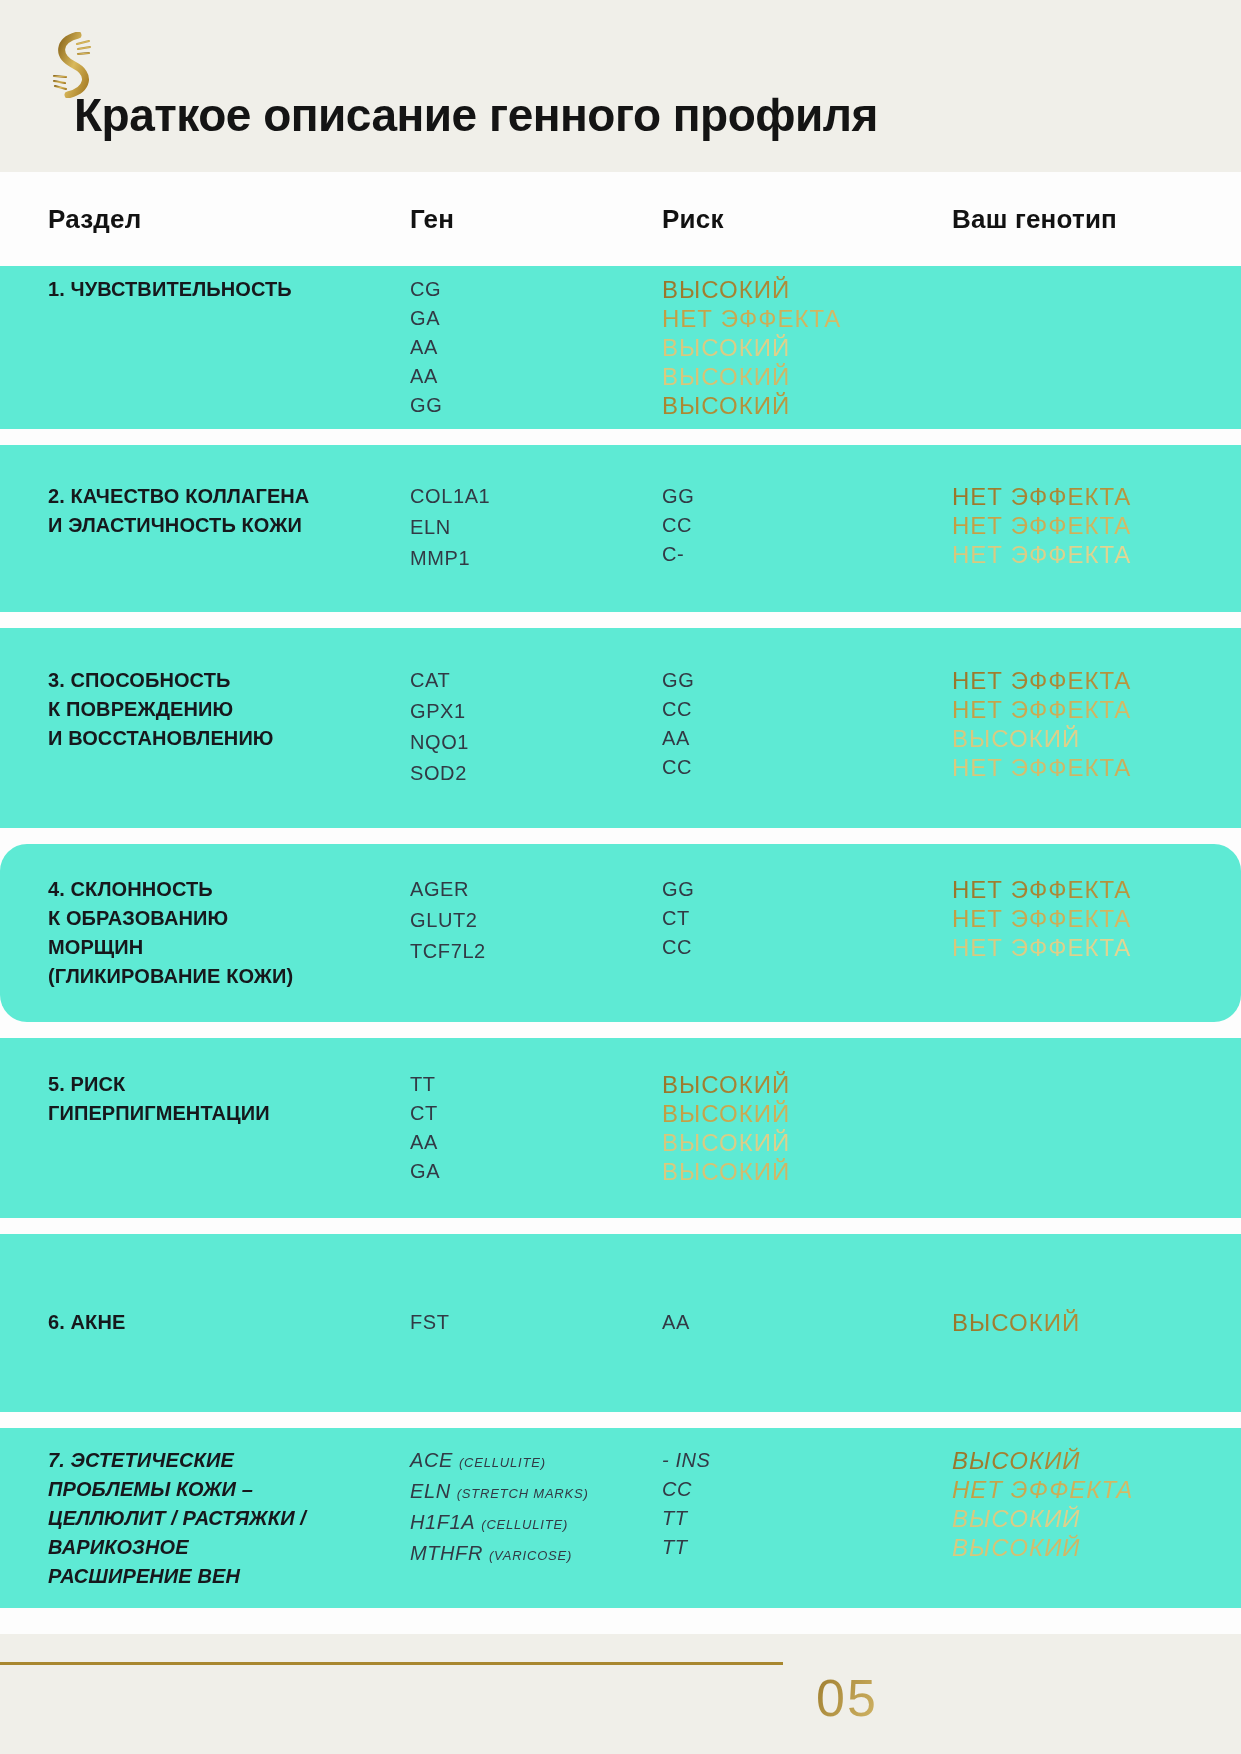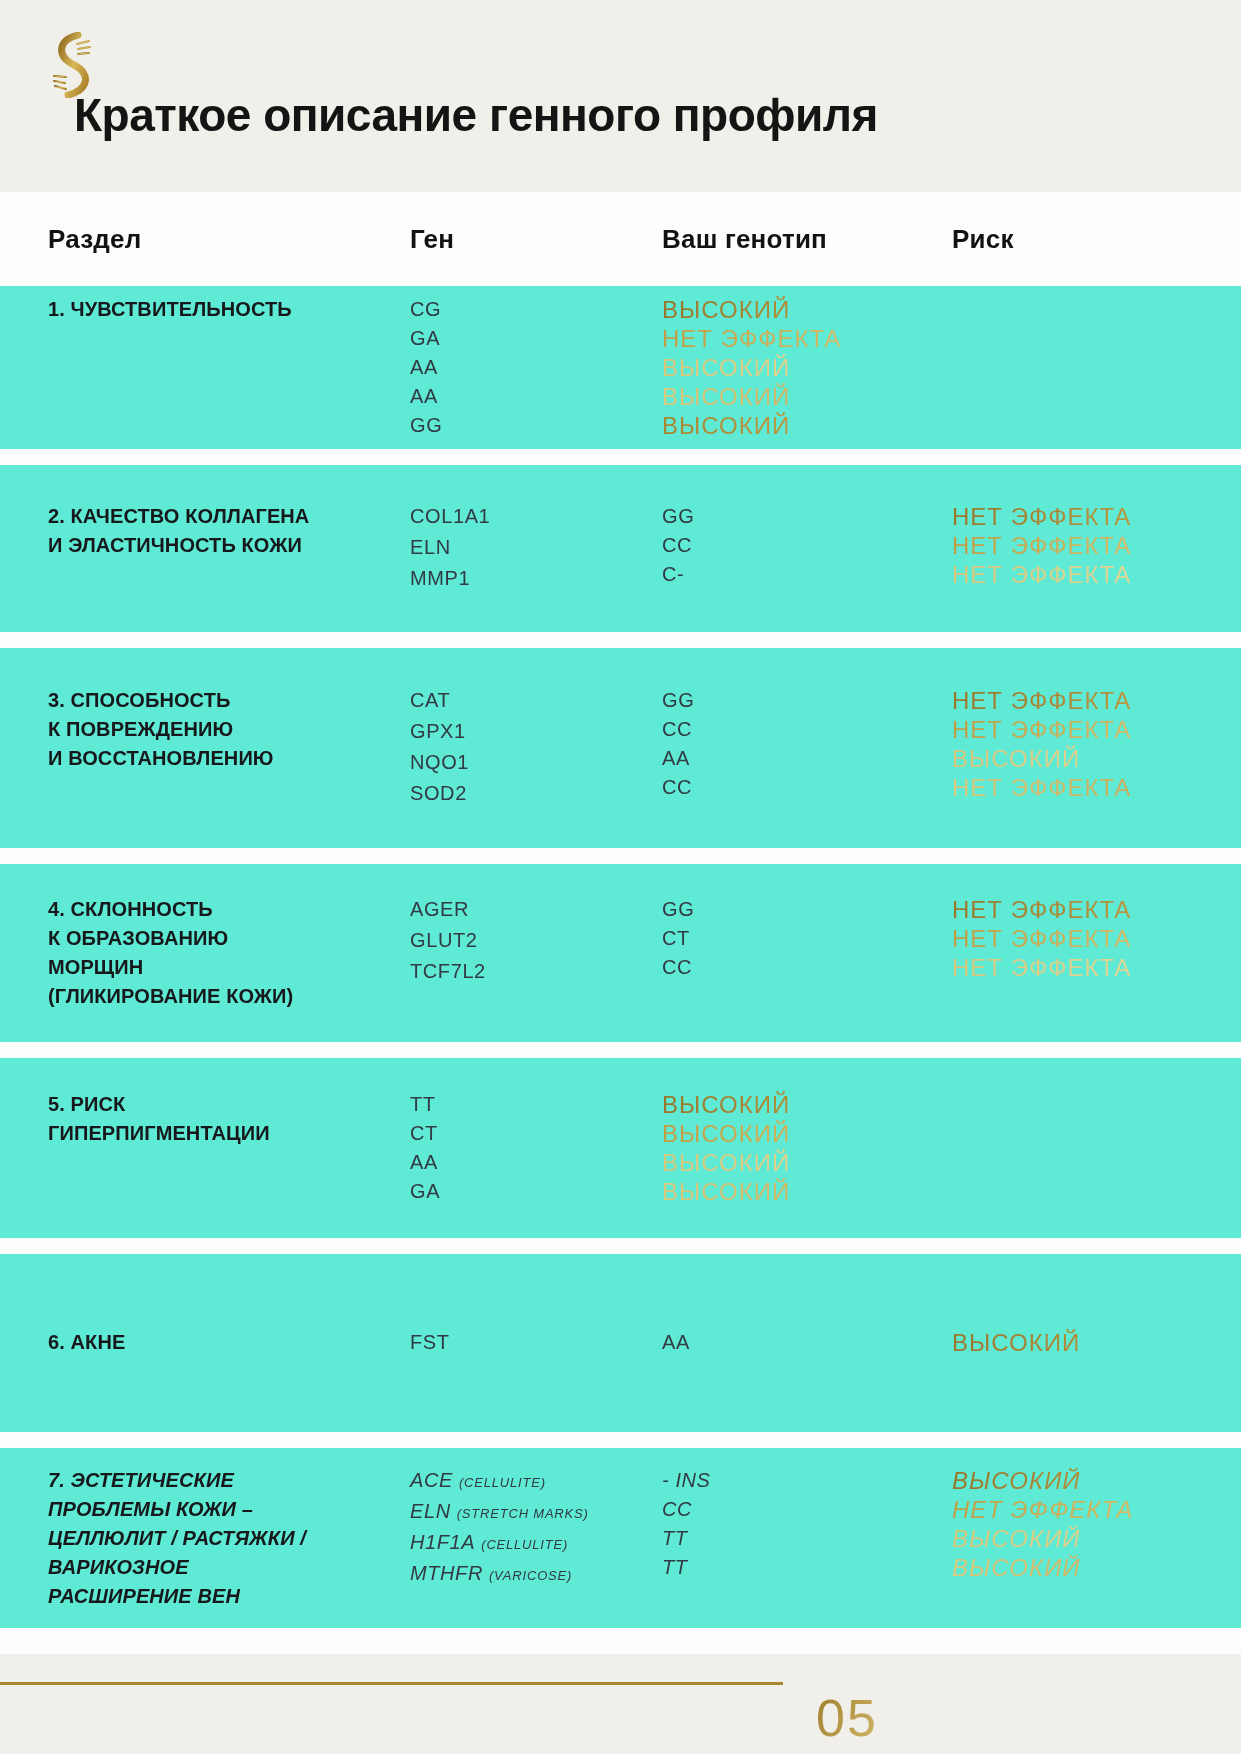--- a/index.html
+++ b/index.html
@@ -1,36 +1,36 @@
 <!DOCTYPE html>
 <html><head>
 <meta charset="utf-8">
 <style>
   html,body{margin:0;padding:0;}
   body{font-family:"Liberation Sans",sans-serif;background:#cfcfcf;}
   .page{position:relative;width:1241px;height:1754px;margin:0 auto;background:#f0efe9;overflow:hidden;}
 
   
-  .top{height:192px;position:relative;}
+  .top{height:172px;position:relative;}
   .logo{position:absolute;left:44px;top:32px;width:56px;height:66px;}
   .page-title{position:absolute;left:74px;top:88px;margin:0;font-size:46px;font-weight:800;
               letter-spacing:-0.5px;color:#141414;white-space:nowrap;}
 
   
   .table-area{background:#fdfdfd;padding-bottom:26px;}
   .grid{display:grid;grid-template-columns:362px 252px 290px 1fr;padding-left:48px;width:100%;box-sizing:border-box;}
   .thead{height:94px;display:flex;align-items:center;}
   .thead .grid{align-items:center;}
   .th{font-size:26px;font-weight:800;color:#121212;letter-spacing:0.2px;}
 
   .band{background:#5eead4;display:flex;align-items:center;margin-bottom:16px;}
   .band:last-of-type{margin-bottom:0;font-style:italic;}
   .band .grid{align-items:flex-start;}
   .h-s1{min-height:163px;} .h-s2{min-height:167px;} .h-s3{min-height:200px;}
-  .h-s4{min-height:178px;} .h-s5{min-height:180px;} .h-s6{min-height:178px;} .h-s7{min-height:180px;}
+  .h-s4{min-height:178px;border-radius:27px;} .h-s5{min-height:180px;} .h-s6{min-height:178px;} .h-s7{min-height:180px;}
 
   .sec-title{margin:0;font-size:20px;font-weight:800;color:#16181c;line-height:29px;
              letter-spacing:0.1px;white-space:pre-line;max-width:300px;}
   .line{font-size:20px;line-height:29px;color:#323a45;letter-spacing:0.6px;}
   .note{font-size:13px;letter-spacing:0.8px;color:#323a45;}
   .note:not(:empty){margin-left:6px;}
 
   
   .risk{font-size:24px;line-height:29px;letter-spacing:1px;font-weight:400;
         -webkit-background-clip:text;background-clip:text;color:transparent;}
@@ -75,22 +75,22 @@
     </svg>
     <h1 class="page-title">Краткое описание генного профиля</h1>
   </div>
 
   <div class="table-area">
 
     <div class="thead">
       <div class="grid">
         <span class="th">Раздел</span>
         <span class="th">Ген</span>
+        <span class="th">Риск</span>
         <span class="th">Ваш генотип</span>
-        <span class="th">Риск</span>
       </div>
     </div>
 
     <section class="band h-s1">
       <div class="grid">
         <div class="c1">
             <h2 class="sec-title">1. ЧУВСТВИТЕЛЬНОСТЬ</h2>
           </div>
         <div class="c3">
           <div class="line">CG</div>

